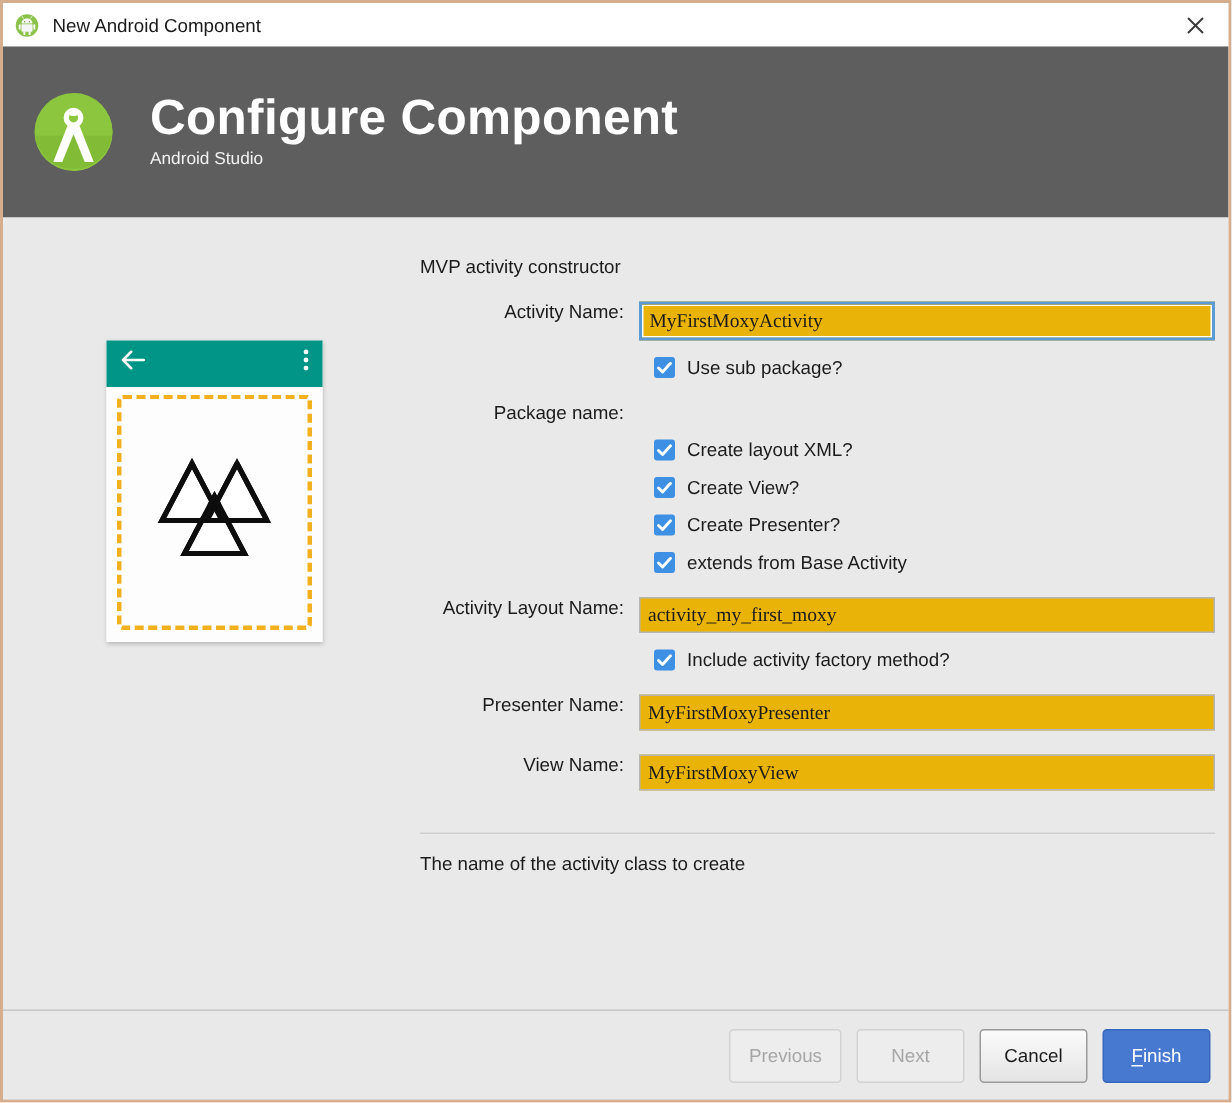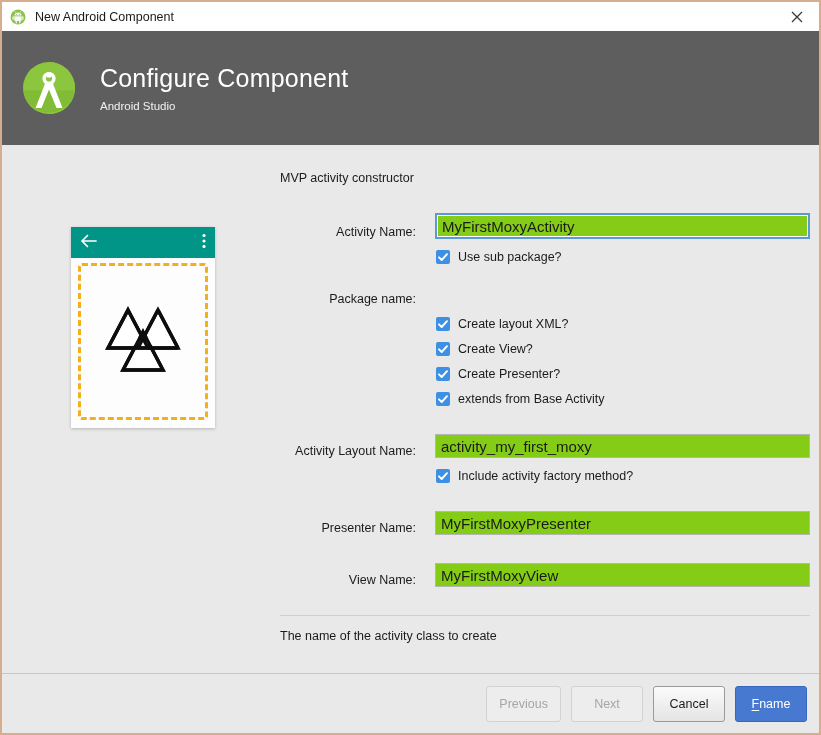--- a/index.html
+++ b/index.html
@@ -67,23 +67,23 @@
     width: 58px; height: 58px;
     margin-left: 18px;
     flex: 0 0 auto;
     position: relative;
   }
   .header-text {
     margin-left: 22px;
     color: #ffffff;
   }
   .header-title {
-    font-size: 25px;
+    font-size: 33px;
     line-height: 30px;
-    font-weight: normal;
+    font-weight: bold;
     letter-spacing: .2px;
   }
   .header-sub {
     font-size: 11.5px;
     line-height: 16px;
     margin-top: 5px;
     color: #f2f2f2;
   }
 
   
@@ -137,44 +137,43 @@
     width: 530px;
   }
   .section-title {
     font-size: 12.5px;
     color: #1b1b1b;
     margin-top: 26px;
     margin-bottom: 0;
   }
   .row {
     display: flex;
-    align-items: flex-end;
-    margin-top: 28px;
-    gap: 9px;
+    align-items: flex-start;
+    margin-top: 16px;
   }
   .row-label {
     width: 146px;
     text-align: right;
     padding-right: 10px;
     box-sizing: border-box;
     font-size: 12.5px;
     color: #1b1b1b;
     white-space: nowrap;
   }
   .row-field {
     flex: 1 1 auto;
   }
   .txt {
     width: 100%;
     box-sizing: border-box;
     height: 24px;
     border: 1px solid #b5b5b5;
-    background: #84cc16;
-    font-family: Liberation Sans, sans-serif;
-    font-size: 15px;
+    background: #eab308;
+    font-family: Liberation Serif, serif;
+    font-size: 13px;
     color: #1b1b1b;
     padding: 0 5px;
     outline: none;
   }
   .txt.focused {
     border: 2px solid #5b9bd5;
     box-shadow: inset 0 0 0 1px #ffffff;
     height: 26px;
   }
   .check-row {
@@ -454,17 +453,17 @@
     </div>
   </div>
 
   <div class="footer-sep"></div>
   <div class="footer">
     <span class="btn btn-disabled">Previous</span>
     <span class="btn btn-disabled">Next</span>
     <span class="btn btn-normal">Cancel</span>
     <span class="btn btn-default">
         <u>F</u>
-        <span>name</span>
+        <span>inish</span>
       </span>
   </div>
 
 </div>
 
 </body></html>

